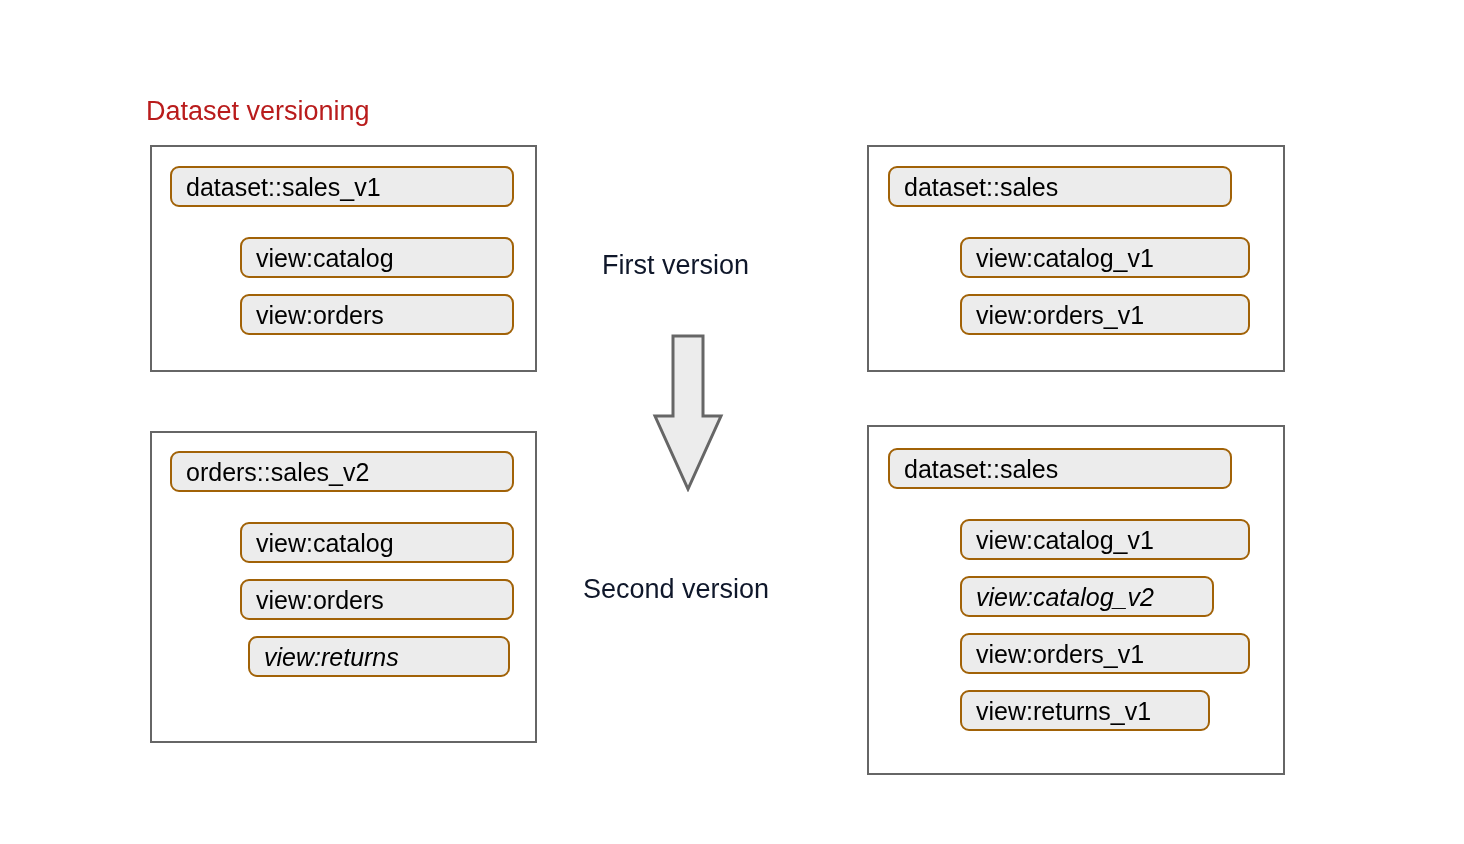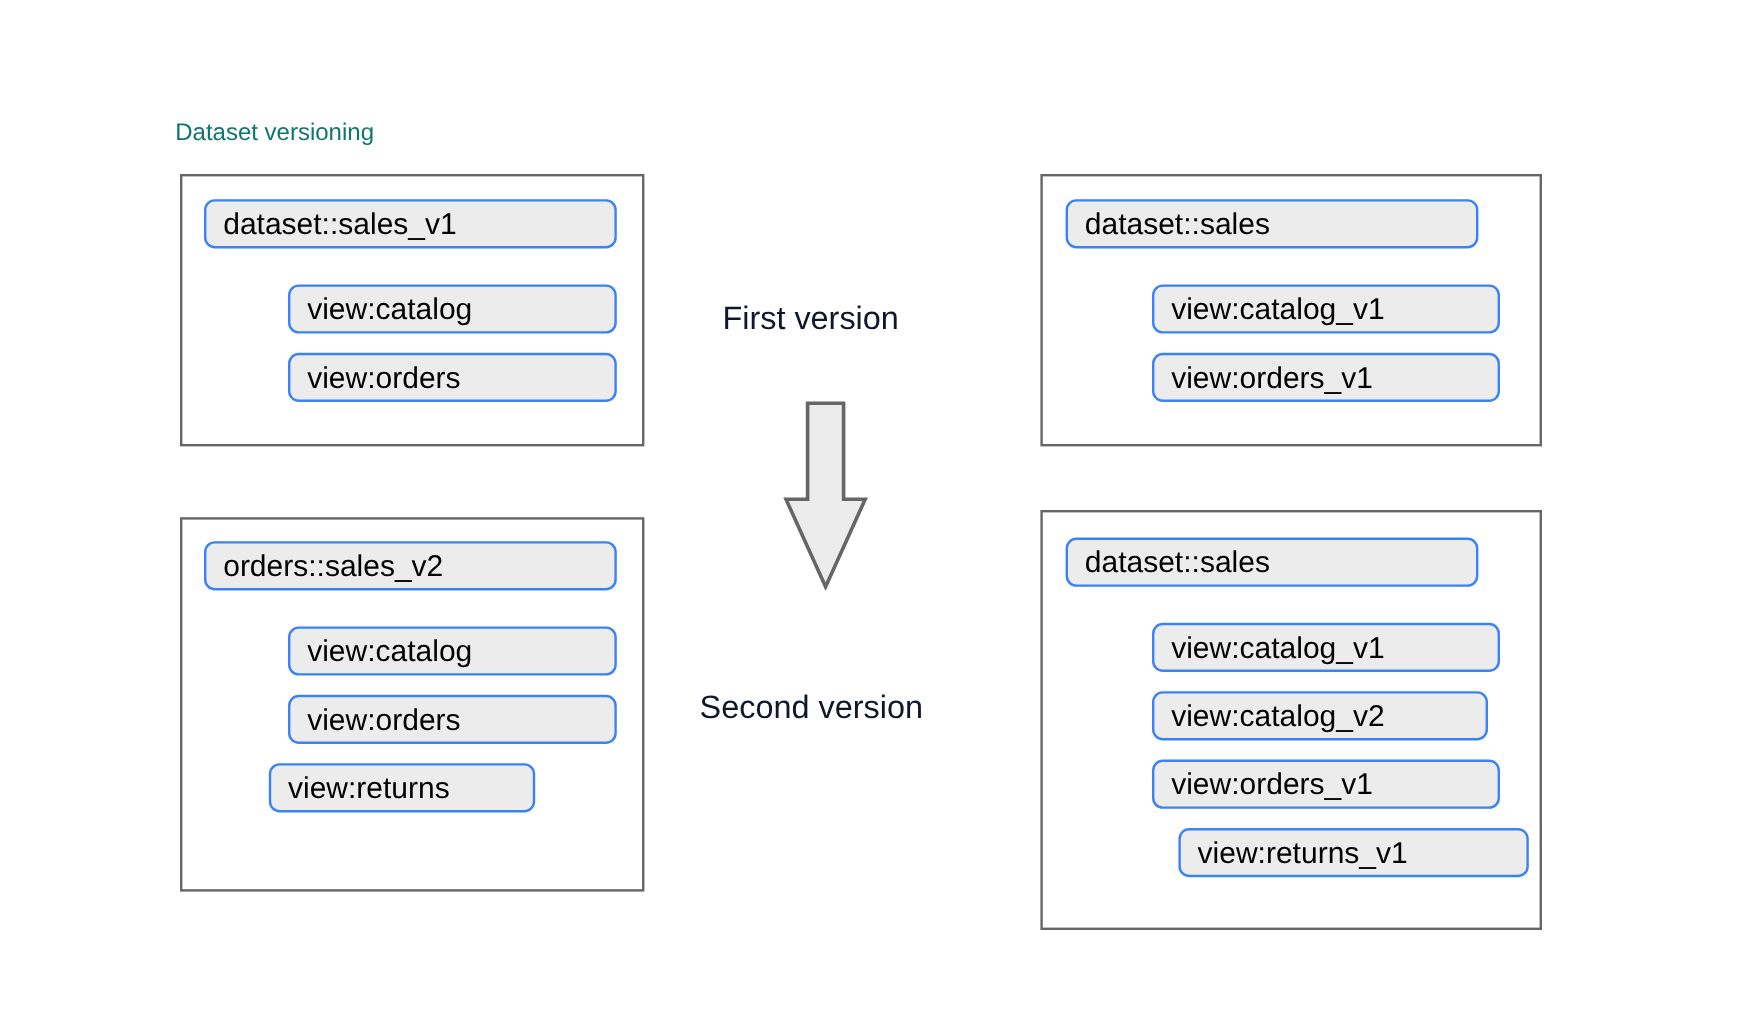--- a/index.html
+++ b/index.html
@@ -14,39 +14,39 @@
   #canvas {
     position: relative;
     width: 1464px;
     height: 844px;
     background: #ffffff;
     overflow: hidden;
   }
 
   .section-title {
     position: absolute;
-    font-size: 20px;
+    font-size: 27px;
     line-height: 32px;
-    color: #0f766e;
+    color: #b91c1c;
     white-space: nowrap;
     font-family: "Liberation Sans", sans-serif;
   }
 
   .group-box {
     position: absolute;
     box-sizing: border-box;
     background: #ffffff;
     border: 2px solid #666666;
   }
 
   .pill {
     position: absolute;
     box-sizing: border-box;
     background: #ececec;
-    border: 2px solid #3b82f6;
+    border: 2px solid #a16207;
     border-radius: 9px;
     height: 41px;
     display: flex;
     align-items: center;
     padding-left: 14px;
     font-size: 25px;
     line-height: 28px;
     color: #000000;
     white-space: nowrap;
     font-family: "Liberation Sans", sans-serif;
@@ -82,21 +82,21 @@
   <div class="pill" style="left:240px; top:294px; width:274px;">view:orders</div>
 
   <div class="group-box" style="left:150px; top:431px; width:387px; height:312px;"></div>
 
   <div class="pill" style="left:170px; top:451px; width:344px;">orders::sales_v2</div>
 
   <div class="pill" style="left:240px; top:522px; width:274px;">view:catalog</div>
 
   <div class="pill" style="left:240px; top:579px; width:274px;">view:orders</div>
 
-  <div class="pill" style="left:224px; top:636px; width:222px;">view:returns</div>
+  <div class="pill" style="left:248px; top:636px; width:262px;font-style:italic;">view:returns</div>
 
   <div class="center-label" style="left:602px; top:249px;">First version</div>
 
   <div class="arrow-wrap" style="left:652px; top:334px;">
     <svg width="72" height="158" viewBox="0 0 72 158" xmlns="http://www.w3.org/2000/svg">
       <polygon points="21,2 51,2 51,82 69,82 36,155 3,82 21,82" fill="#ececec" stroke="#666666" stroke-width="3" stroke-linejoin="miter"></polygon>
     </svg>
   </div>
 
   <div class="center-label" style="left:583px; top:573px;">Second version</div>
@@ -109,19 +109,19 @@
   <div class="pill" style="left:960px; top:237px; width:290px;">view:catalog_v1</div>
 
   <div class="pill" style="left:960px; top:294px; width:290px;">view:orders_v1</div>
 
   <div class="group-box" style="left:867px; top:425px; width:418px; height:350px;"></div>
 
   <div class="pill" style="left:888px; top:448px; width:344px;">dataset::sales</div>
 
   <div class="pill" style="left:960px; top:519px; width:290px;">view:catalog_v1</div>
 
-  <div class="pill" style="left:960px; top:576px; width:280px;">view:catalog_v2</div>
+  <div class="pill" style="left:960px; top:576px; width:254px;font-style:italic;">view:catalog_v2</div>
 
   <div class="pill" style="left:960px; top:633px; width:290px;">view:orders_v1</div>
 
-  <div class="pill" style="left:960px; top:690px; width:292px;margin-left:22px;">view:returns_v1</div>
+  <div class="pill" style="left:960px; top:690px; width:250px;">view:returns_v1</div>
 
 </div>
 
 </body></html>

